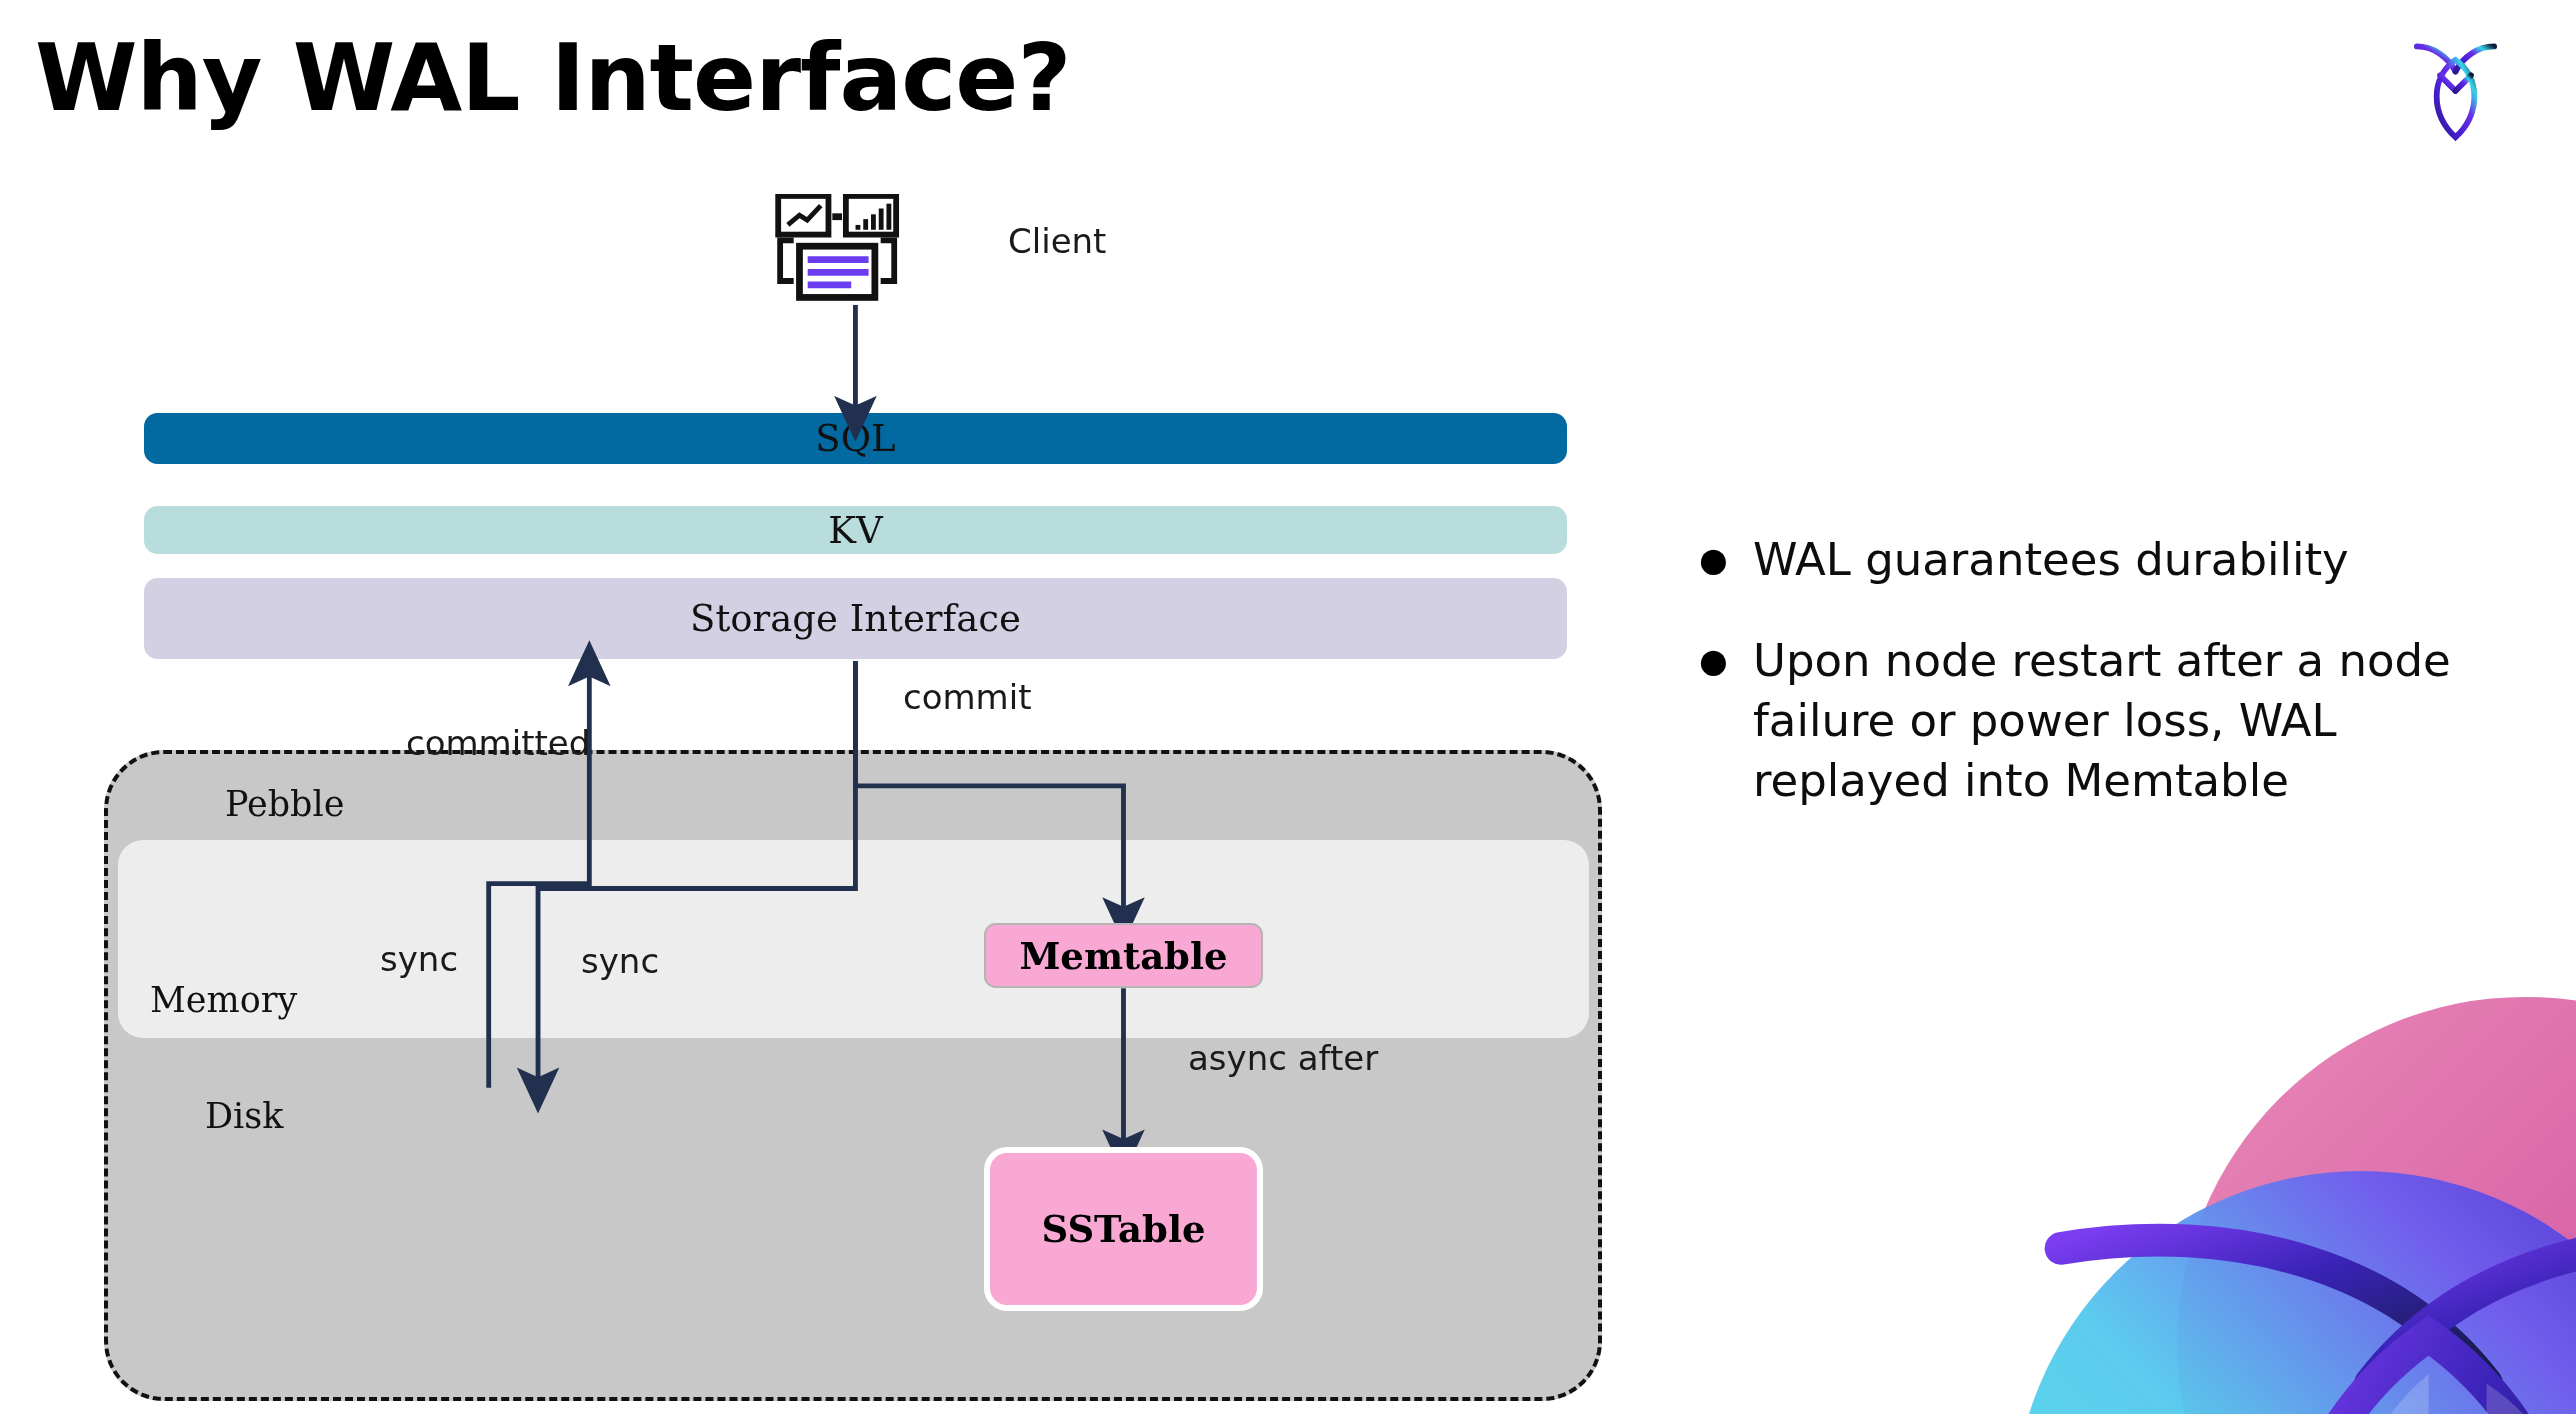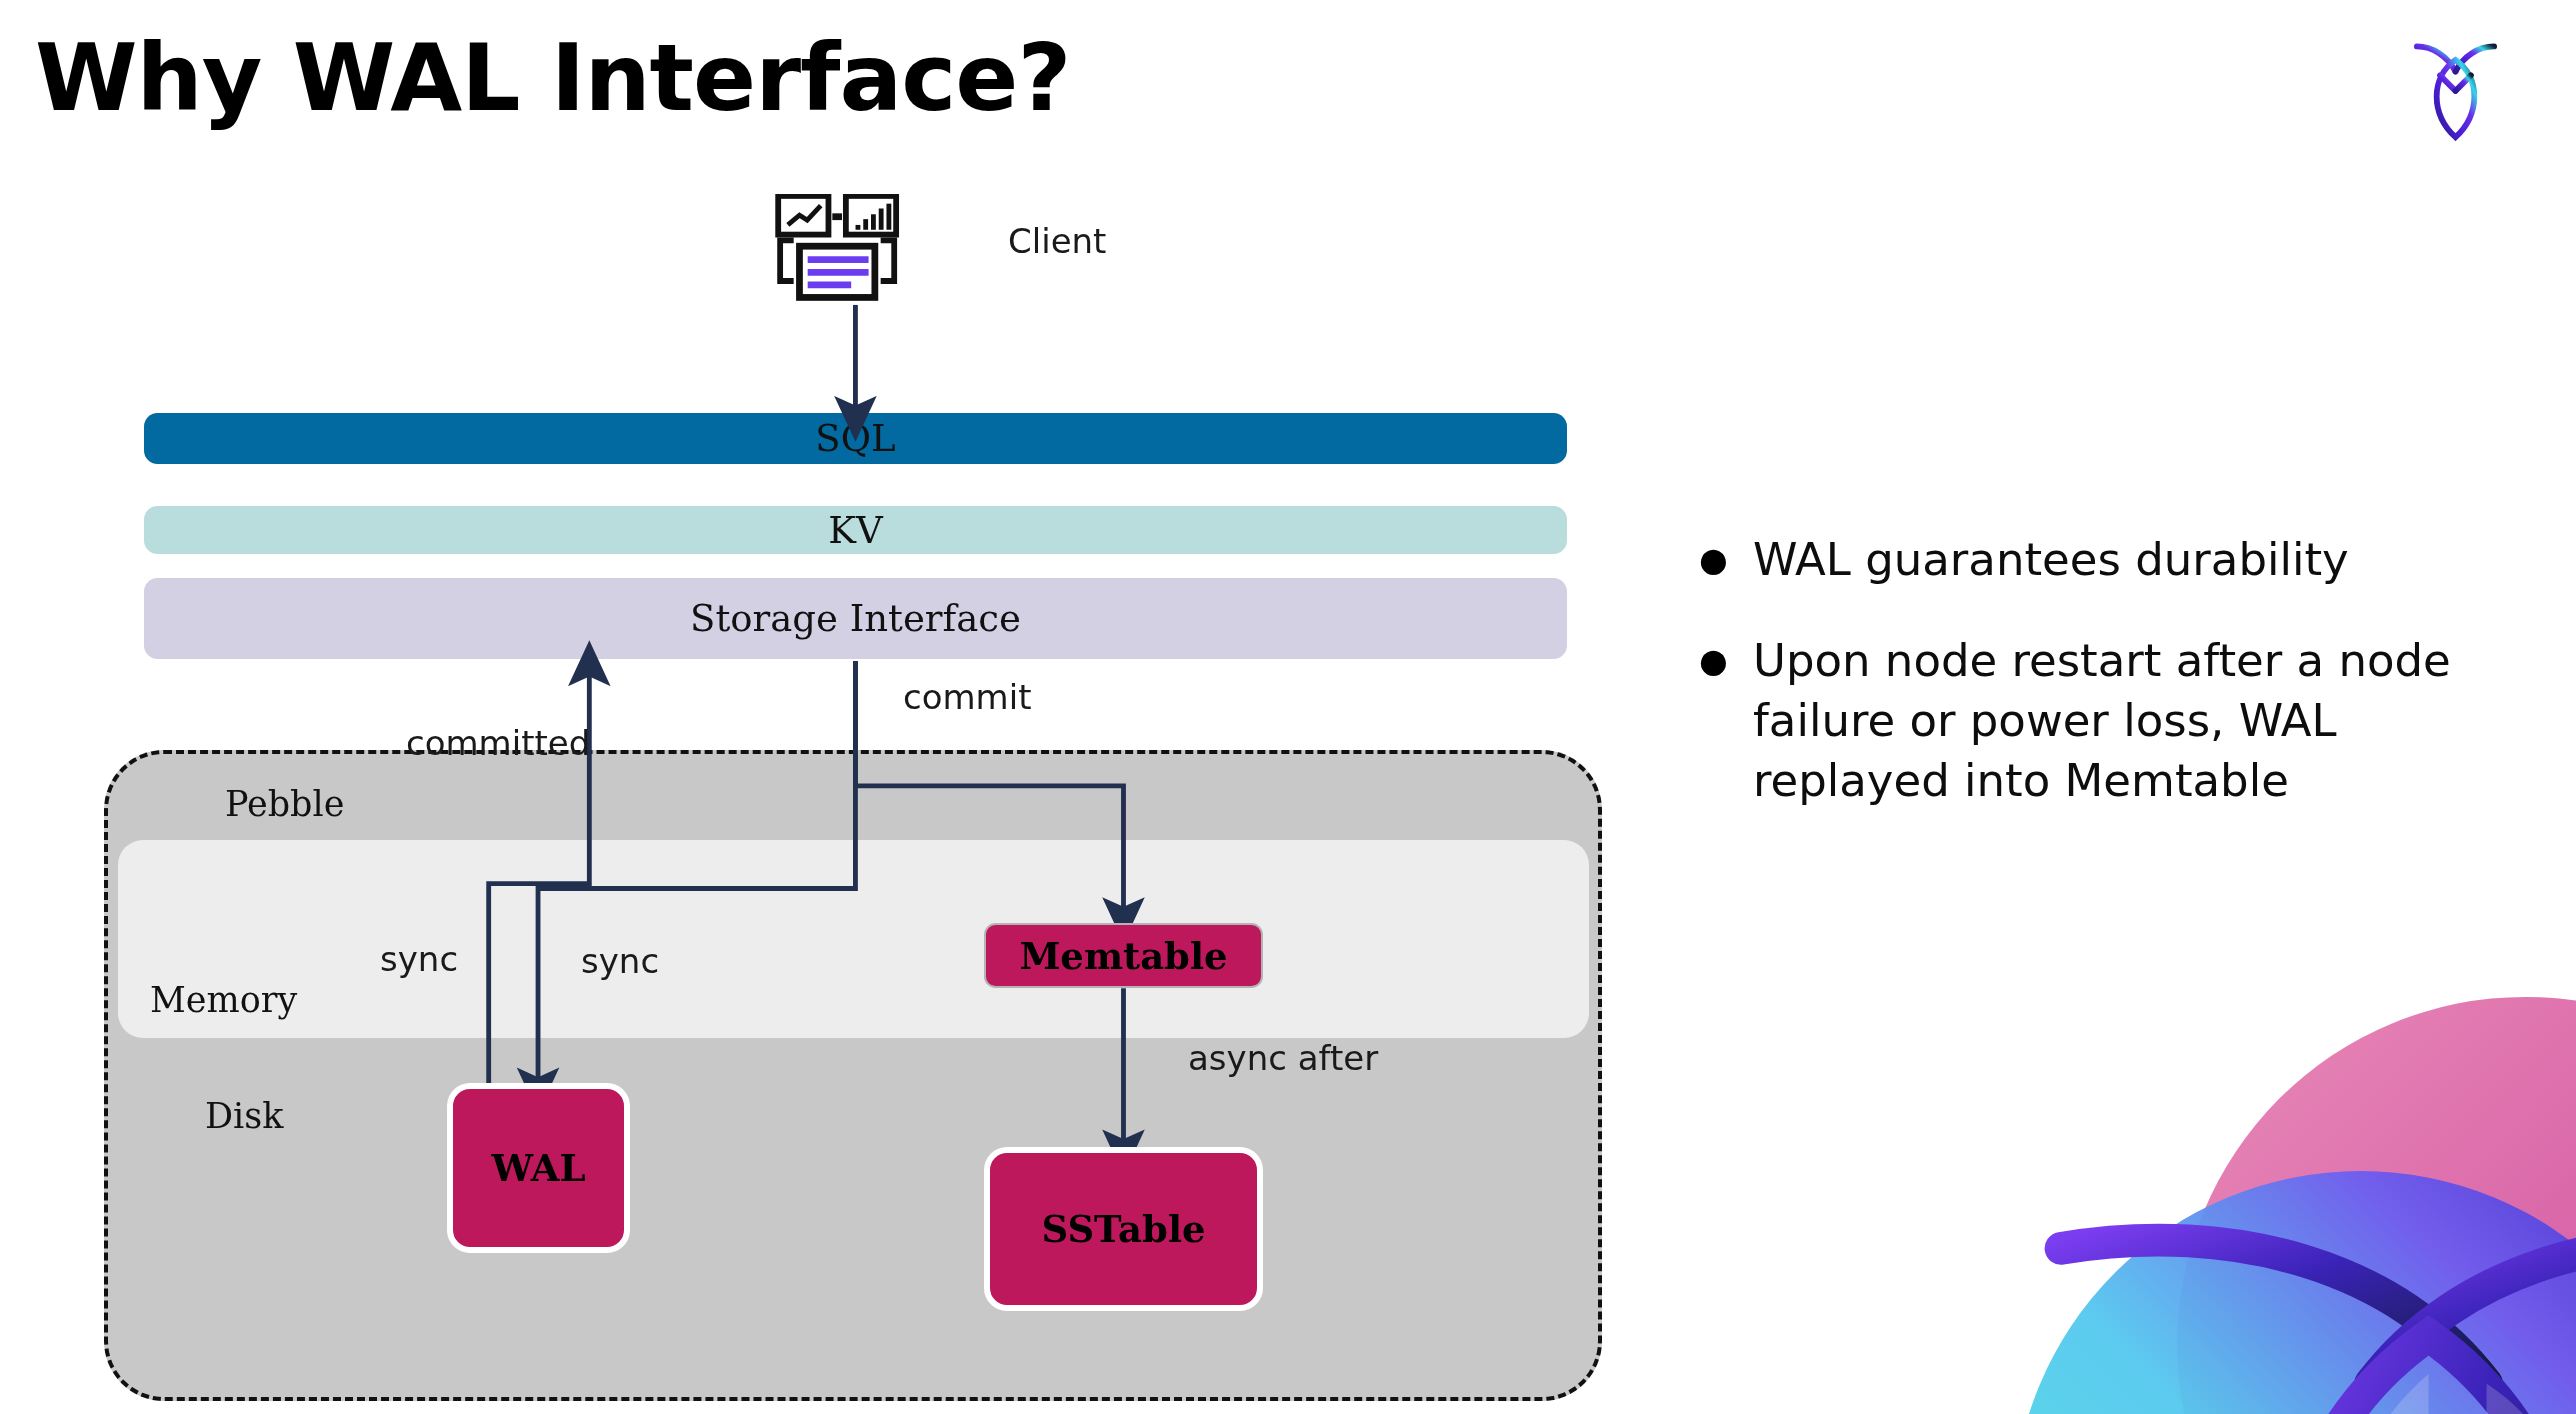--- a/index.html
+++ b/index.html
@@ -115,21 +115,21 @@
     font-size: 35px;
     color: #111111;
   }
   #label-pebble { left: 225px; top: 784px; }
   #label-memory { left: 150px; top: 980px; }
   #label-disk   { left: 205px; top: 1096px; }
 
   
   .node {
     position: absolute;
-    background: #be185d;
+    background: #f9a8d4;
     display: flex;
     align-items: center;
     justify-content: center;
     font-family: "DejaVu Serif", serif;
     font-weight: bold;
     font-size: 37px;
     color: #000000;
     box-sizing: border-box;
   }
   #node-memtable {
@@ -310,23 +310,20 @@
       <path d="M884,683 L884,918 L556,918 L556,1126"></path>
 
       <path d="M884,683 L884,812 L1161,812 L1161,950"></path>
 
       <path d="M1161,1021 L1161,1190"></path>
     </g>
   </svg>
 
   <div class="node" id="node-memtable">
     <span>Memtable</span>
-  </div>
-  <div class="node" id="node-wal">
-    <span>WAL</span>
   </div>
   <div class="node" id="node-sstable">
     <span>SSTable</span>
   </div>
 
   <div class="edge-label" id="lbl-committed">committed</div>
   <div class="edge-label" id="lbl-commit">commit</div>
   <div class="edge-label" id="lbl-sync-left">sync</div>
   <div class="edge-label" id="lbl-sync-right">sync</div>
   <div class="edge-label" id="lbl-asyncflush">async after</div>

